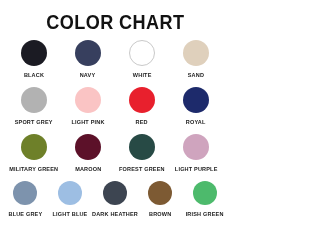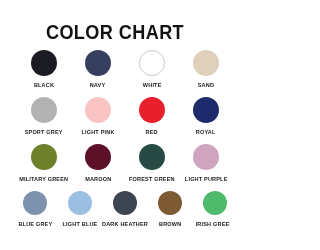--- a/index.html
+++ b/index.html
@@ -10,23 +10,24 @@
     width: 230px;
     height: 250px;
     background: #ffffff;
     font-family: "Liberation Sans", sans-serif;
     overflow: hidden;
   }
   .chart {
     width: 230px;
     height: 220px;
     box-sizing: border-box;
-    padding: 10px;
+    padding: 0;
     display: flex;
     flex-direction: column;
+    align-items: center;
   }
   .title {
     font-family: "Liberation Sans", sans-serif;
     font-weight: bold;
     font-size: 21px;
     letter-spacing: 0.5px;
     color: #121212;
     text-align: center;
     margin-top: 10px;
     margin-bottom: 6px;

